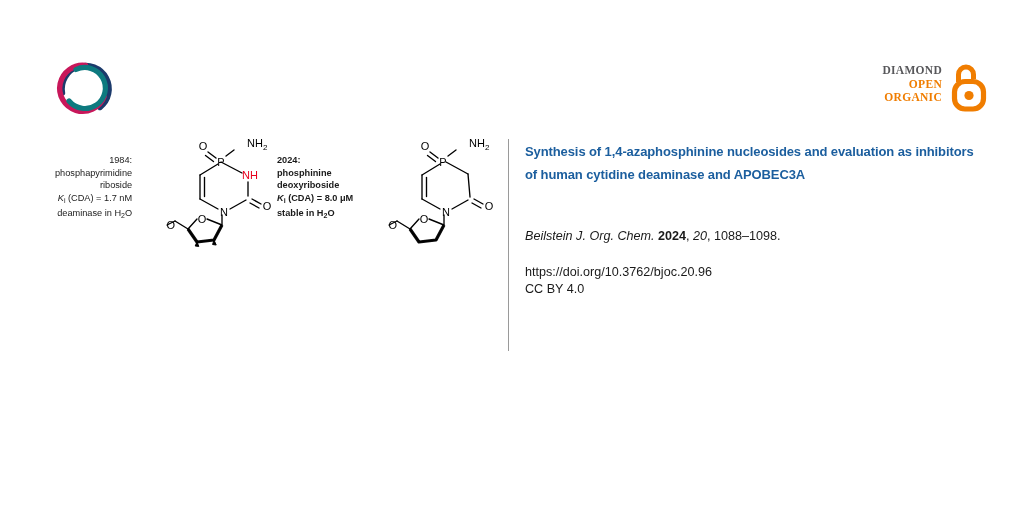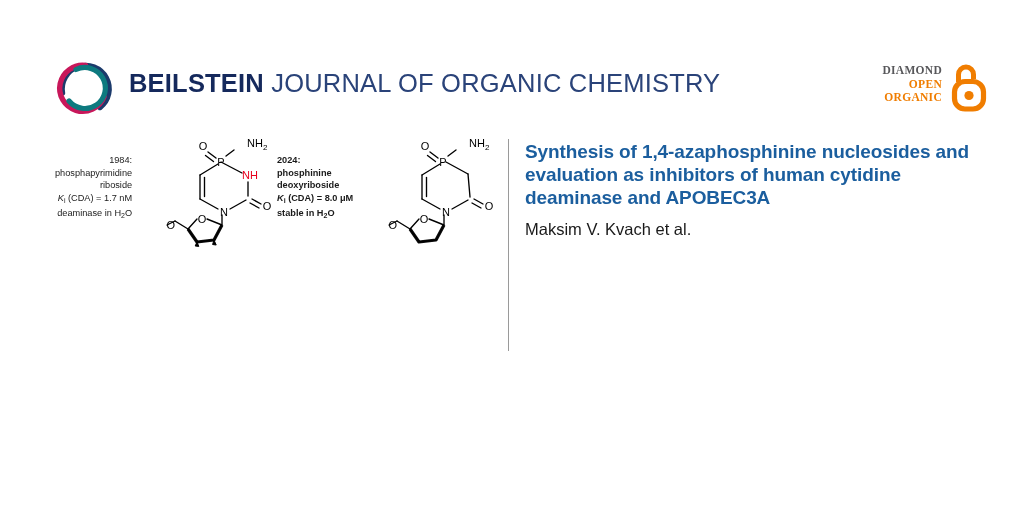--- a/index.html
+++ b/index.html
@@ -129,21 +129,21 @@
 
   
   #article-info {
     position: absolute;
     left: 525px;
     top: 140px;
     width: 450px;
   }
   #article-title {
     margin: 0;
-    font-size: 19px;
+    font-size: 13px;
     font-weight: bold;
     line-height: 23px;
     color: #1b5e9e;
     letter-spacing: -0.1px;
   }
   #article-authors {
     margin: 10px 0 0 0;
     font-size: 16.5px;
     font-weight: normal;
     color: #1a1a1a;
@@ -176,23 +176,20 @@
     <svg width="62" height="62" viewBox="0 0 62 62" aria-hidden="true">
 
       <path d="M 8.5 36 A 23.5 23.5 0 1 1 46 50.5" fill="none" stroke="#1b3a6b" stroke-width="5.4" stroke-linecap="round"></path>
 
       <path d="M 31.5 8.5 A 23 23 0 1 0 50 40" fill="none" stroke="#c8175a" stroke-width="5.4" stroke-linecap="round"></path>
 
       <path d="M 22 12.5 A 20.5 20.5 0 1 1 15 44" fill="none" stroke="#0d7a7f" stroke-width="5.2" stroke-linecap="round"></path>
     </svg>
   </div>
 
-  <div id="journal-name">
-    <span class="brand">BEILSTEIN</span><span class="rest"> JOURNAL OF ORGANIC CHEMISTRY</span>
-  </div>
 
   <div id="oa-badge">
     <div id="oa-text">
       <span class="oa-line oa-diamond">DIAMOND</span>
       <span class="oa-line oa-open">OPEN</span>
       <span class="oa-line oa-access">ORGANIC</span>
     </div>
     <div id="oa-lock">
       <svg width="38" height="50" viewBox="0 0 38 50" aria-hidden="true">
 
@@ -331,17 +328,24 @@
       </g>
     </svg>
   </div>
 
 </div>
 
 <div id="article-info">
 
   <h1 id="article-title">Synthesis of 1,4-azaphosphinine nucleosides and evaluation as inhibitors of human cytidine deaminase and APOBEC3A</h1>
 
-  <p id="article-authors">Maksim V. Kvach et al.</p>
-
-
+
+  <p id="article-citation">
+    <span class="cit-journal">Beilstein J. Org. Chem.</span>
+    <span class="cit-year">2024</span><span>, </span><span class="cit-volume">20</span><span>, 1088–1098.</span>
+  </p>
+
+  <p id="article-doi">
+    <span class="doi-line">https://doi.org/10.3762/bjoc.20.96</span>
+    <span class="doi-line">CC BY 4.0</span>
+  </p>
 
 </div>
 
 </body></html>

